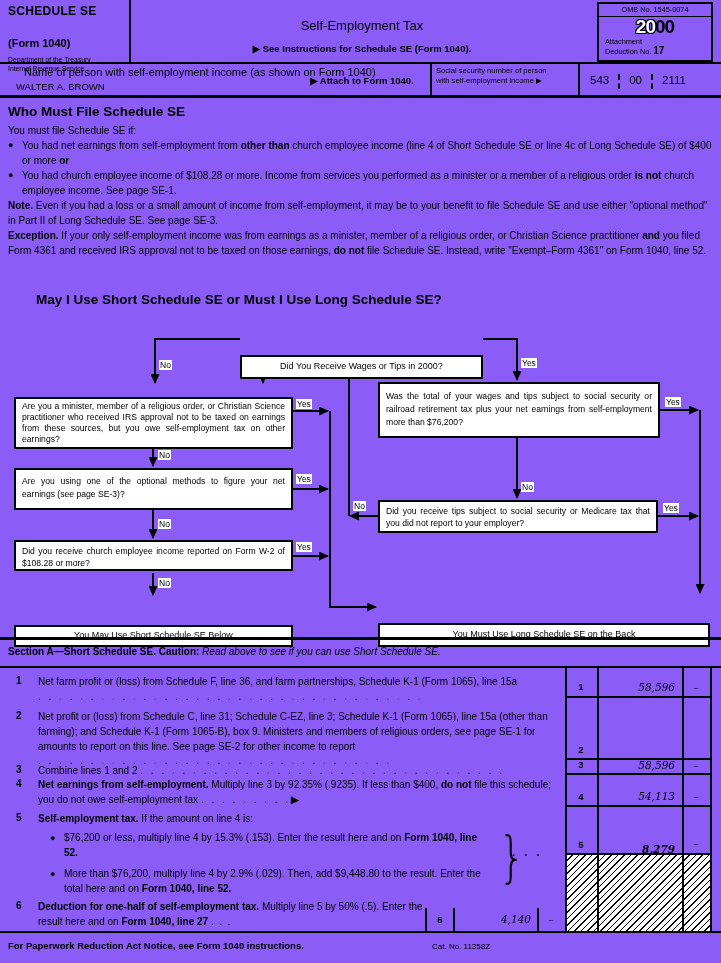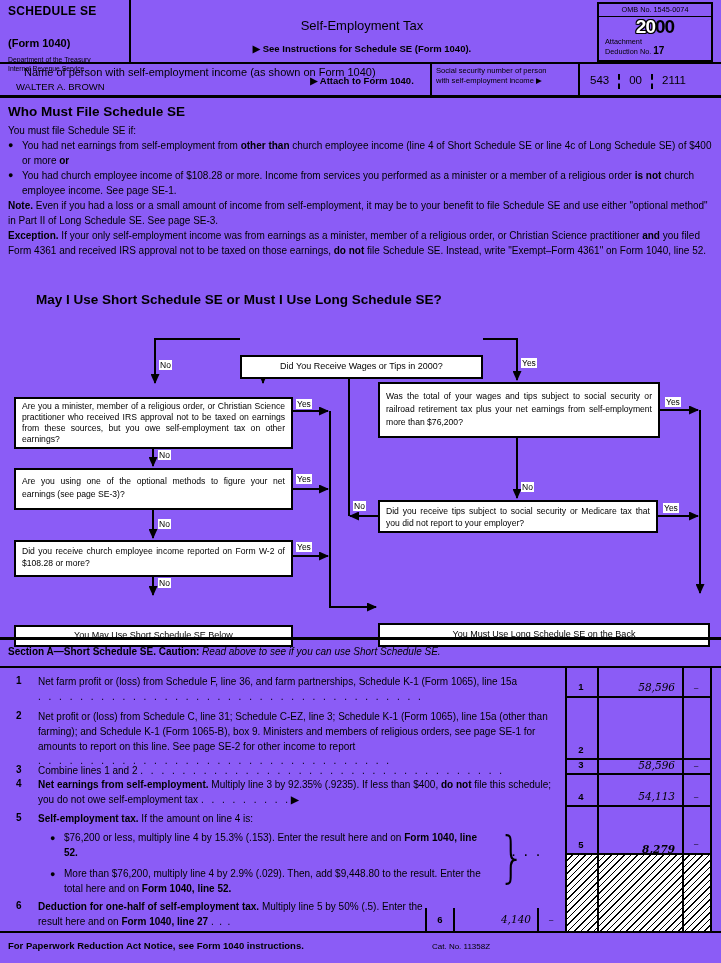--- a/index.html
+++ b/index.html
@@ -125,21 +125,21 @@
         <path d="M700 88 V271" marker-end="url(#ah)"></path>
         <path d="M658 194 H698" marker-end="url(#ah)"></path>
       </g>
     </svg>
 
     <div class="fbox center" style="left:240px;top:5px;width:243px;height:24px;">Did You Receive Wages or Tips in 2000?</div>
     <div class="fbox" style="left:14px;top:63px;width:279px;height:52px;line-height:11px;padding-top:2px;margin-top:12px;">Are you a minister, member of a religious order, or Christian Science practitioner who received IRS approval not to be taxed on earnings from these sources, but you owe self-employment tax on other earnings?</div>
     <div class="fbox" style="left:378px;top:60px;width:282px;height:56px;line-height:13px;padding-top:6px;">Was the total of your wages and tips subject to social security or railroad retirement tax plus your net earnings from self-employment more than $76,200?</div>
     <div class="fbox" style="left:14px;top:146px;width:279px;height:42px;line-height:13px;padding-top:5px;">Are you using one of the optional methods to figure your net earnings (see page SE-3)?</div>
     <div class="fbox" style="left:378px;top:178px;width:280px;height:33px;line-height:12px;">Did you receive tips subject to social security or Medicare tax that you did not report to your employer?</div>
-    <div class="fbox" style="left:14px;top:218px;width:279px;height:37px;line-height:12px;">Did you receive church employee income reported on Form W-2 of $108.28 or more?</div>
+    <div class="fbox" style="left:14px;top:218px;width:279px;height:31px;line-height:12px;">Did you receive church employee income reported on Form W-2 of $108.28 or more?</div>
     <div class="fbox center" style="left:378px;top:273px;width:332px;height:24px;">You Must Use Long Schedule SE on the Back</div>
     <div class="fbox center" style="left:14px;top:275px;width:279px;height:22px;">You May Use Short Schedule SE Below</div>
 
     <span class="flabel" style="left:159px;top:38px;">No</span>
     <span class="flabel" style="left:521px;top:36px;">Yes</span>
     <span class="flabel" style="left:296px;top:77px;">Yes</span>
     <span class="flabel" style="left:158px;top:128px;">No</span>
     <span class="flabel" style="left:296px;top:152px;">Yes</span>
     <span class="flabel" style="left:158px;top:197px;">No</span>
     <span class="flabel" style="left:296px;top:220px;">Yes</span>

